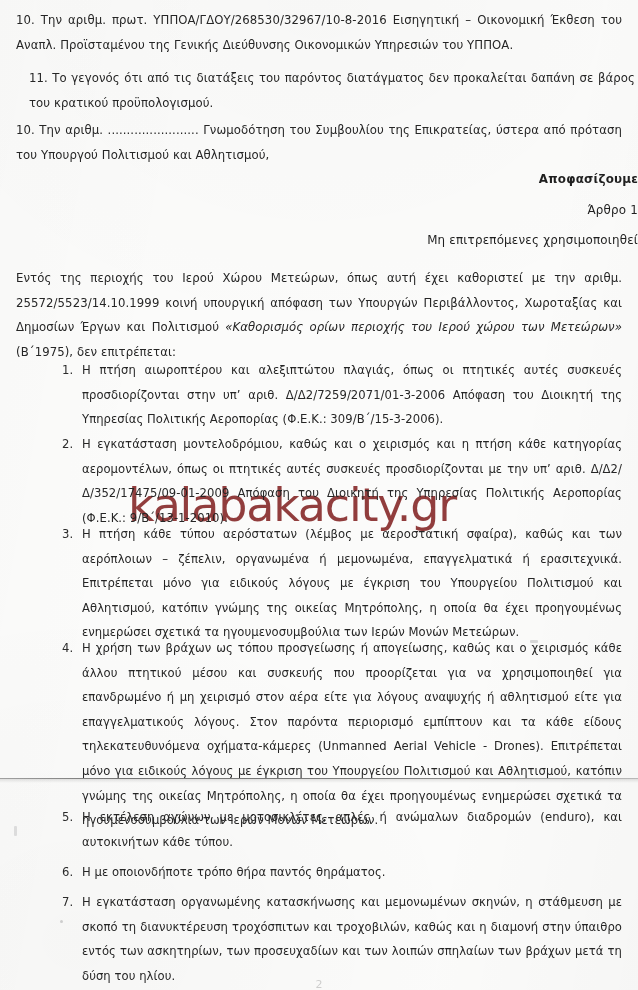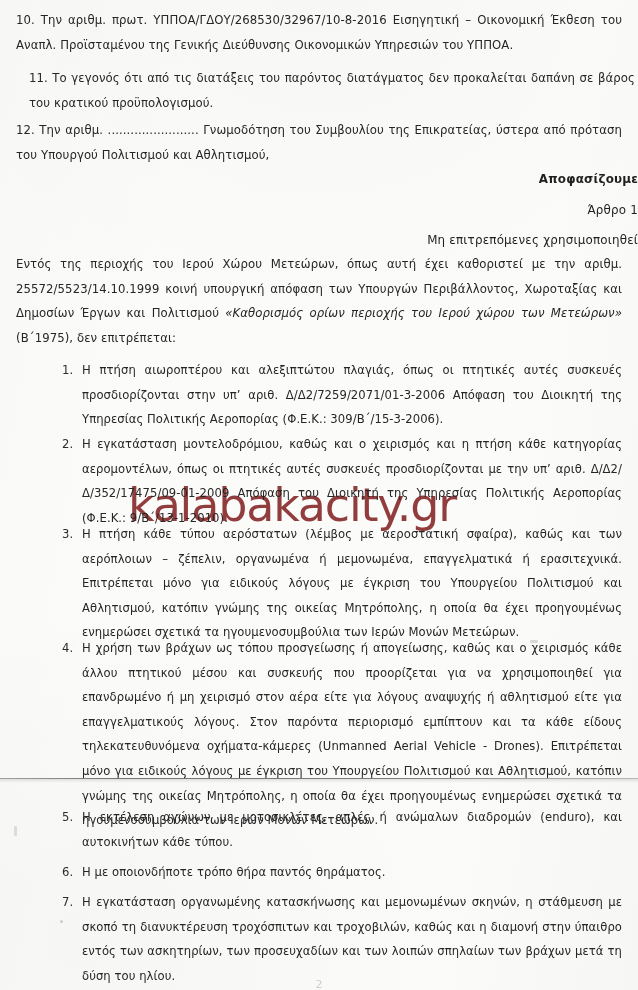--- a/index.html
+++ b/index.html
@@ -175,29 +175,29 @@
   <div class="speck" style="left:14px; top:826px; width:3px; height:10px; background:#dcdcdc; border-radius:1px;"></div>
   <div class="speck" style="left:60px; top:920px; width:3px; height:3px;"></div>
   <div class="speck" style="left:530px; top:640px; width:8px; height:3px; background:#d8d8d8; border-radius:1px;"></div>
 
   <div class="content">
 
     <div class="para" style="left:16px; top:8px; width:606px;">10. Την αριθμ. πρωτ. ΥΠΠΟΑ/ΓΔΟΥ/268530/32967/10-8-2016 Εισηγητική – Οικονομική  Έκθεση του Αναπλ. Προϊσταμένου της Γενικής Διεύθυνσης Οικονομικών Υπηρεσιών του ΥΠΠΟΑ.</div>
 
     <div class="para" style="left:16px; top:66px; width:606px;margin-left:13px;">11. Το γεγονός ότι από τις διατάξεις του παρόντος διατάγματος δεν προκαλείται δαπάνη σε βάρος του κρατικού προϋπολογισμού.</div>
 
-    <div class="para" style="left:16px; top:118px; width:606px;">12. Την αριθμ. ........................ Γνωμοδότηση του Συμβουλίου της Επικρατείας, ύστερα από πρόταση του Υπουργού Πολιτισμού και Αθλητισμού,</div>
+    <div class="para" style="left:16px; top:118px; width:606px;">10. Την αριθμ. ........................ Γνωμοδότηση του Συμβουλίου της Επικρατείας, ύστερα από πρόταση του Υπουργού Πολιτισμού και Αθλητισμού,</div>
 
     <div class="center" style="top:172px;">Αποφασίζουμε</div>
 
     <div class="center sub" style="top:203px;">Άρθρο 1</div>
 
     <div class="center light" style="top:233px;">Μη επιτρεπόμενες χρησιμοποιηθεί</div>
 
-    <div class="para" style="left:16px; top:252px; width:606px;">
+    <div class="para" style="left:16px; top:266px; width:606px;">
       <span>Εντός της περιοχής του Ιερού Χώρου Μετεώρων, όπως αυτή έχει καθοριστεί με την αριθμ. 25572/5523/14.10.1999 κοινή υπουργική απόφαση των Υπουργών Περιβάλλοντος, Χωροταξίας και Δημοσίων Έργων και Πολιτισμού </span><em class="doc-title">«Καθορισμός ορίων περιοχής του Ιερού χώρου των Μετεώρων»</em><span> (Β΄1975), δεν επιτρέπεται:</span>
     </div>
 
     <div class="item" style="left:56px; top:358px; width:566px;">
       <span class="marker">1.</span>
       <span class="body">Η πτήση αιωροπτέρου και αλεξιπτώτου πλαγιάς, όπως οι πτητικές αυτές συσκευές προσδιορίζονται στην υπ’ αριθ. Δ/Δ2/7259/2071/01-3-2006 Απόφαση του Διοικητή της Υπηρεσίας Πολιτικής Αεροπορίας (Φ.Ε.Κ.: 309/Β΄/15-3-2006).</span>
     </div>
 
     <div class="item" style="left:56px; top:432px; width:566px;">
       <span class="marker">2.</span>

